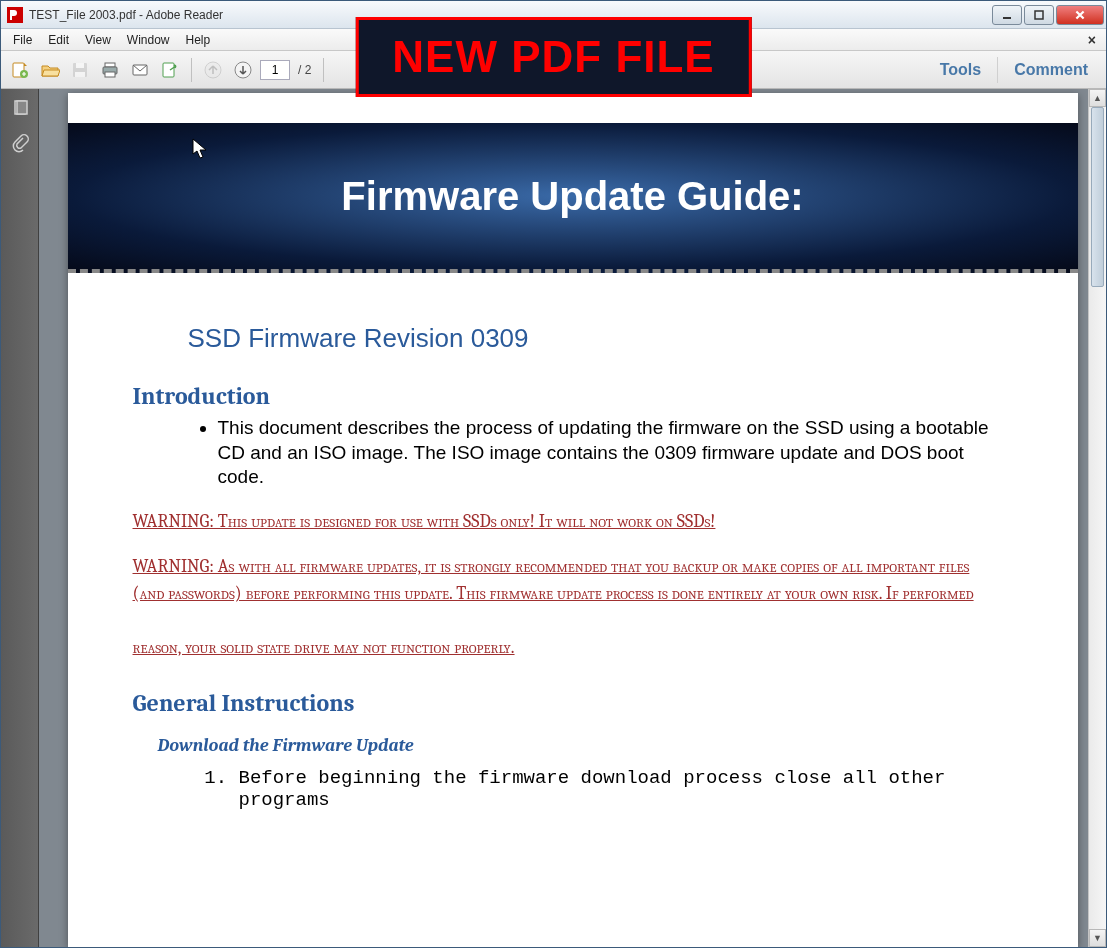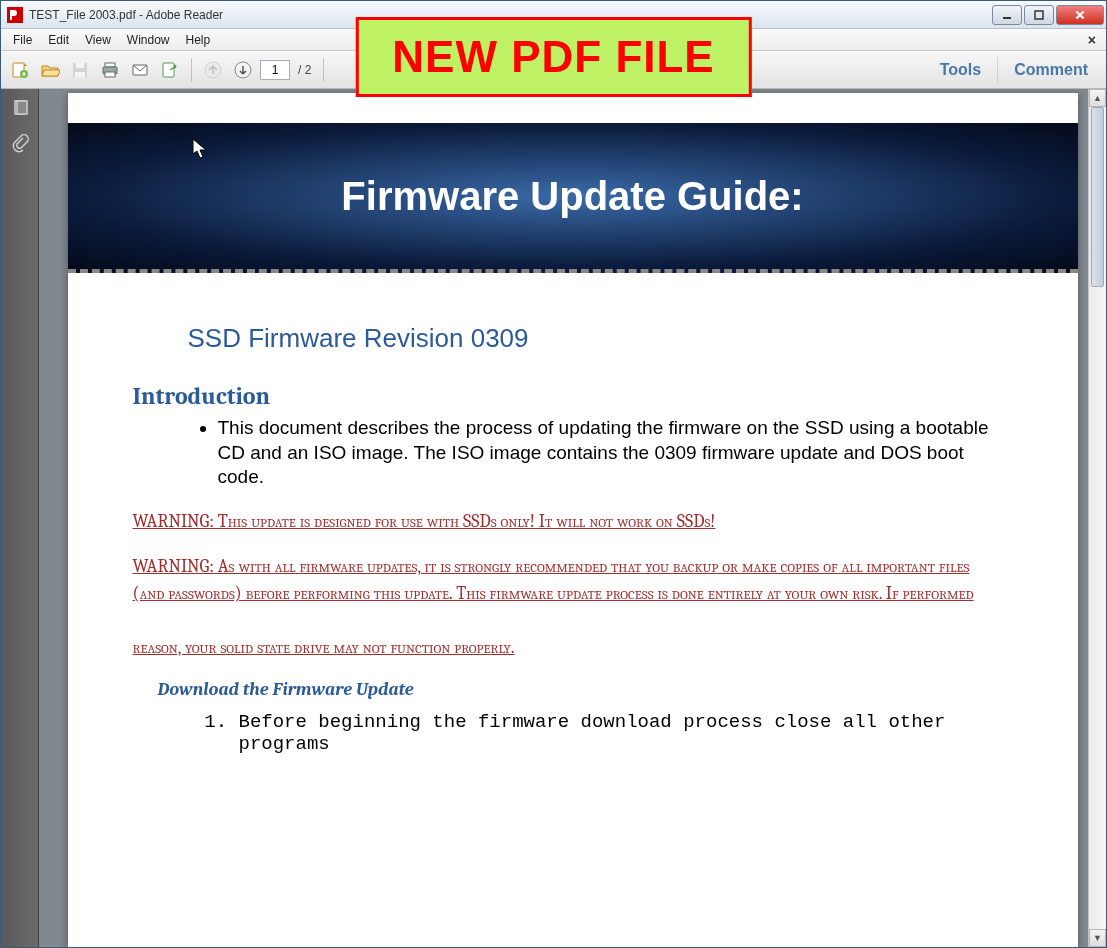--- a/index.html
+++ b/index.html
@@ -55,21 +55,21 @@
   .warn { font-family: Cambria, Georgia, serif; color:#a03030; font-size: 18px; text-decoration: underline; font-variant: small-caps; line-height: 1.5; margin: 18px 0 8px -55px; }
   
   
   .vscroll { position:absolute; right:0; top:0; bottom:0; width:18px; background: linear-gradient(90deg,#eaeaea,#f6f6f6); border-left:1px solid #c4c4c4; }
   .vscroll .arrow { height:18px; background:linear-gradient(#f4f4f4,#dedede); border:1px solid #b8b8b8; display:flex; align-items:center; justify-content:center; font-size:9px; color:#555; }
   .vscroll .track { position:absolute; top:18px; bottom:18px; left:0; right:0; }
   .vscroll .thumb { position:absolute; left:2px; right:2px; top:0; height:180px; background:linear-gradient(90deg,#d8e2ec,#c0ceda); border:1px solid #98aabb; border-radius:2px; }
   .vscroll .arrow.bottom { position:absolute; bottom:0; left:0; right:0; }
 
   
-  .overlay { position: absolute; top: 16px; left: 50%; transform: translateX(-50%); background: #bef264; border: 3px solid #ff0000; padding: 12px 34px; z-index: 50; }
+  .overlay { position: absolute; top: 16px; left: 50%; transform: translateX(-50%); background: #0f172a; border: 3px solid #ff0000; padding: 12px 34px; z-index: 50; }
   .overlay-text { color:#ff0000; font-size: 44px; font-weight: bold; font-family: Arial, sans-serif; letter-spacing: 1px; white-space: nowrap; }
   
   
   .cursor { position:absolute; z-index:60; }
 </style>
 </head>
 <body>
 
 <div class="window">
 
@@ -199,20 +199,21 @@
           <ul class="doc-ul">
             <li>This document describes the process of updating the firmware on the SSD using a bootable CD and an ISO image. The ISO image contains the 0309 firmware update and DOS boot code.</li>
           </ul>
           <div class="warn">WARNING: This update is designed for use with SSDs only! It will not work on SSDs!</div>
           <div class="warn">
             <span>WARNING: As with all firmware updates, it is strongly recommended that you backup or make copies of all important files</span><br>
             <span>(and passwords) before performing this update. This firmware update process is done entirely at your own risk. If performed</span><br>
             <br>
             <span>reason, your solid state drive may not function properly.</span>
           </div>
+          <div class="doc-h3">General Instructions</div>
           <div class="doc-h4">Download the Firmware Update</div>
           <ol class="doc-ol">
             <li>Before beginning the firmware download process close all other programs</li>
           </ol>
         </div>
       </div>
 
       <div class="vscroll">
         <div class="arrow">▲</div>
         <div class="track">

